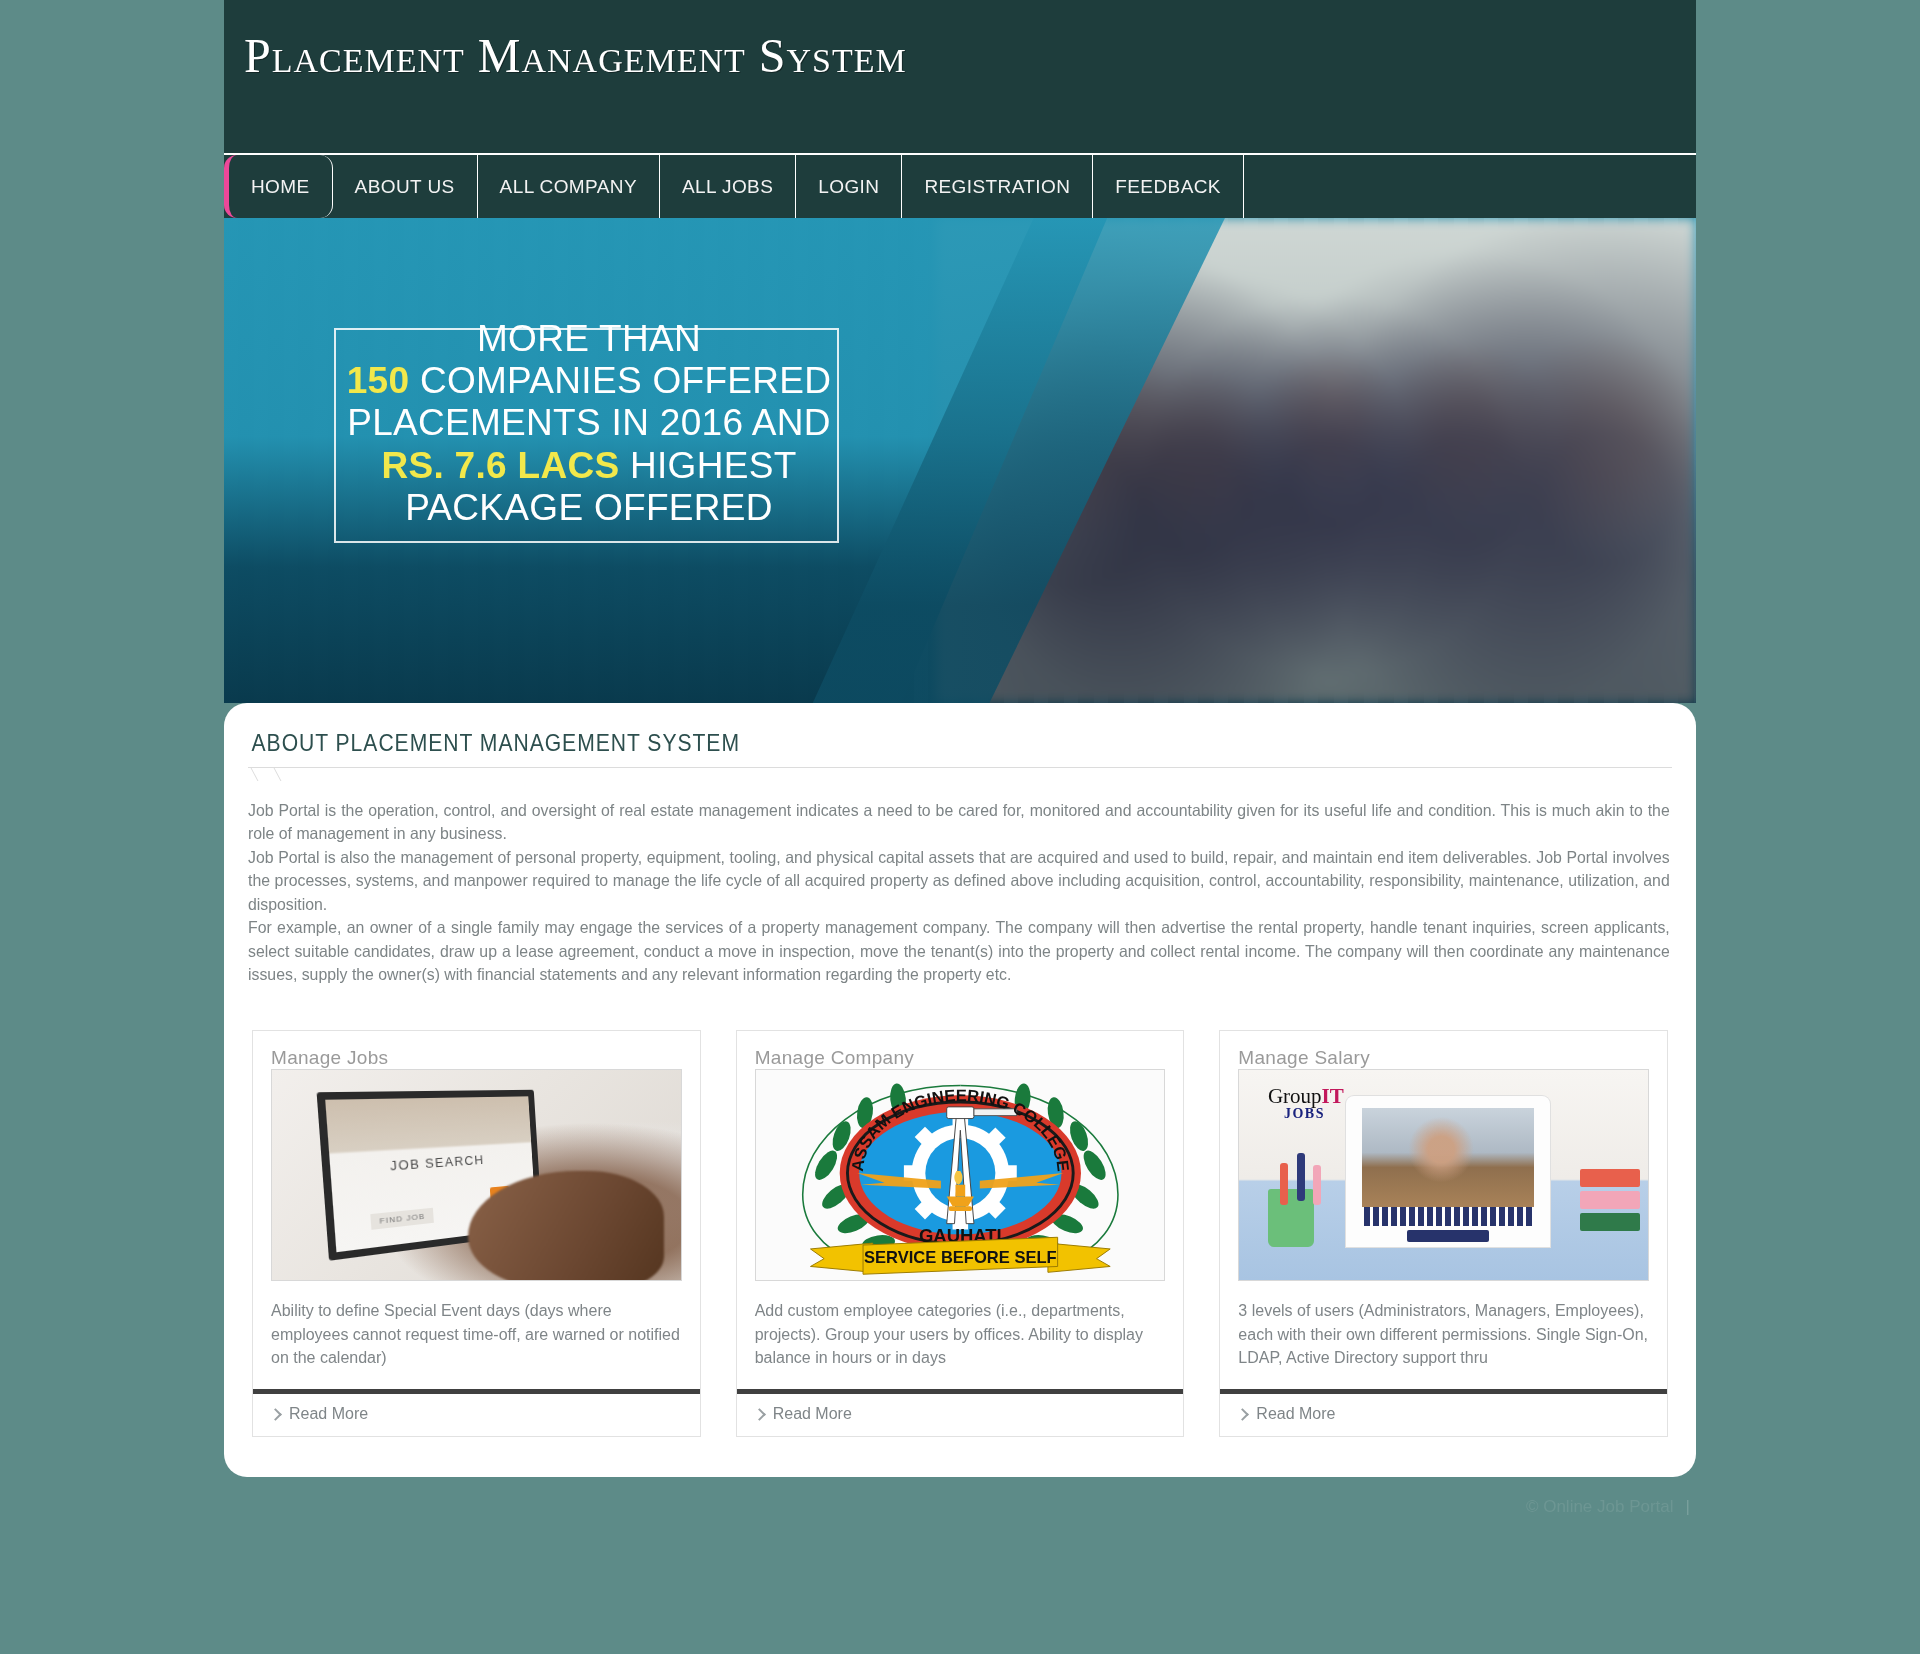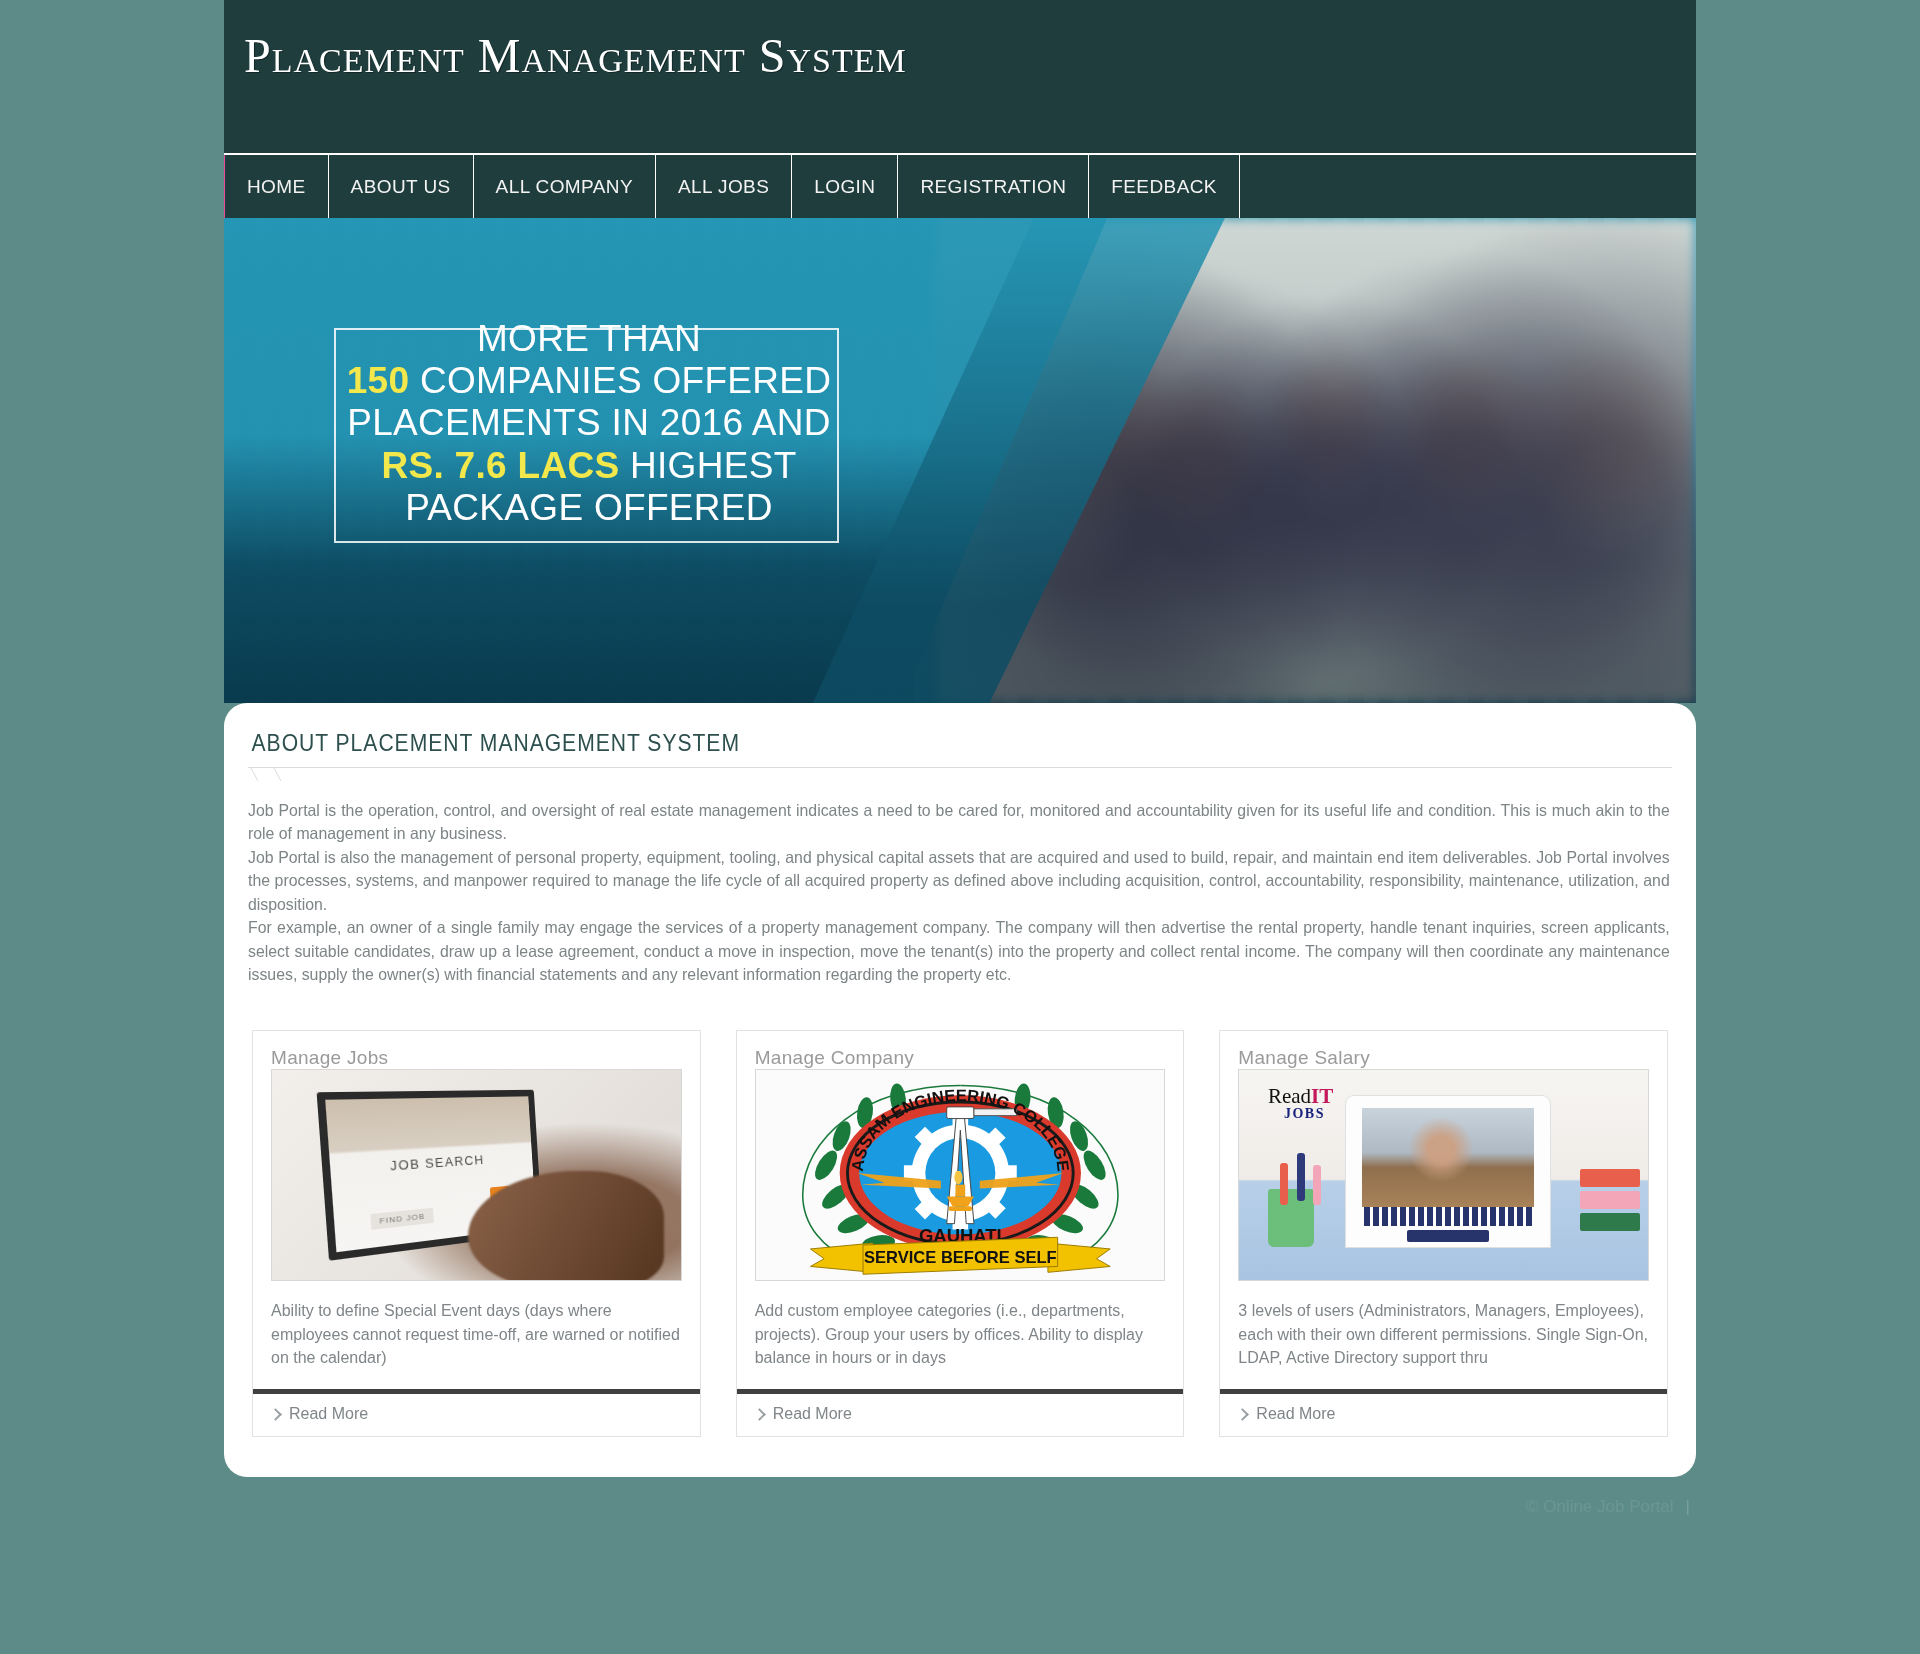--- a/index.html
+++ b/index.html
@@ -46,21 +46,21 @@
     align-items:center;
     padding:0 22px;
     color:#f3f3f3;
     font-size:19px;
     letter-spacing:.4px;
     text-transform:uppercase;
     border-right:1px solid #ffffff;
     cursor:pointer;
     white-space:nowrap;
   }
-  .nav-item:first-child { border-left:1px solid #ec4899; }
+  .nav-item:first-child { border-left:5px solid #ec4899;border-radius:13px; }
   
   .banner {
     position:relative;
     height:485px;
     overflow:hidden;
     background:#0e4c63;
   }
   .banner-bg-left {
     position:absolute; inset:0;
     background:
@@ -475,21 +475,21 @@
             <span class="chev"></span>
             <span>Read More</span>
           </a>
         </div>
       </div>
 
       <div class="card">
         <div class="card-title">Manage Salary</div>
         <div class="card-media">
           <div class="img-grabit">
-            <div class="gi-logo"><span>Read</span><span class="it">IT</span><span class="jobs">JOBS</span></div>
+            <div class="gi-logo"><span>Group</span><span class="it">IT</span><span class="jobs">JOBS</span></div>
             <div class="gi-cup"></div>
             <div class="gi-pen1"></div>
             <div class="gi-pen2"></div>
             <div class="gi-pen3"></div>
             <div class="gi-laptop">
               <div class="gi-photo"></div>
               <div class="gi-keys"></div>
               <div class="gi-pad"></div>
             </div>
             <div class="gi-books">

